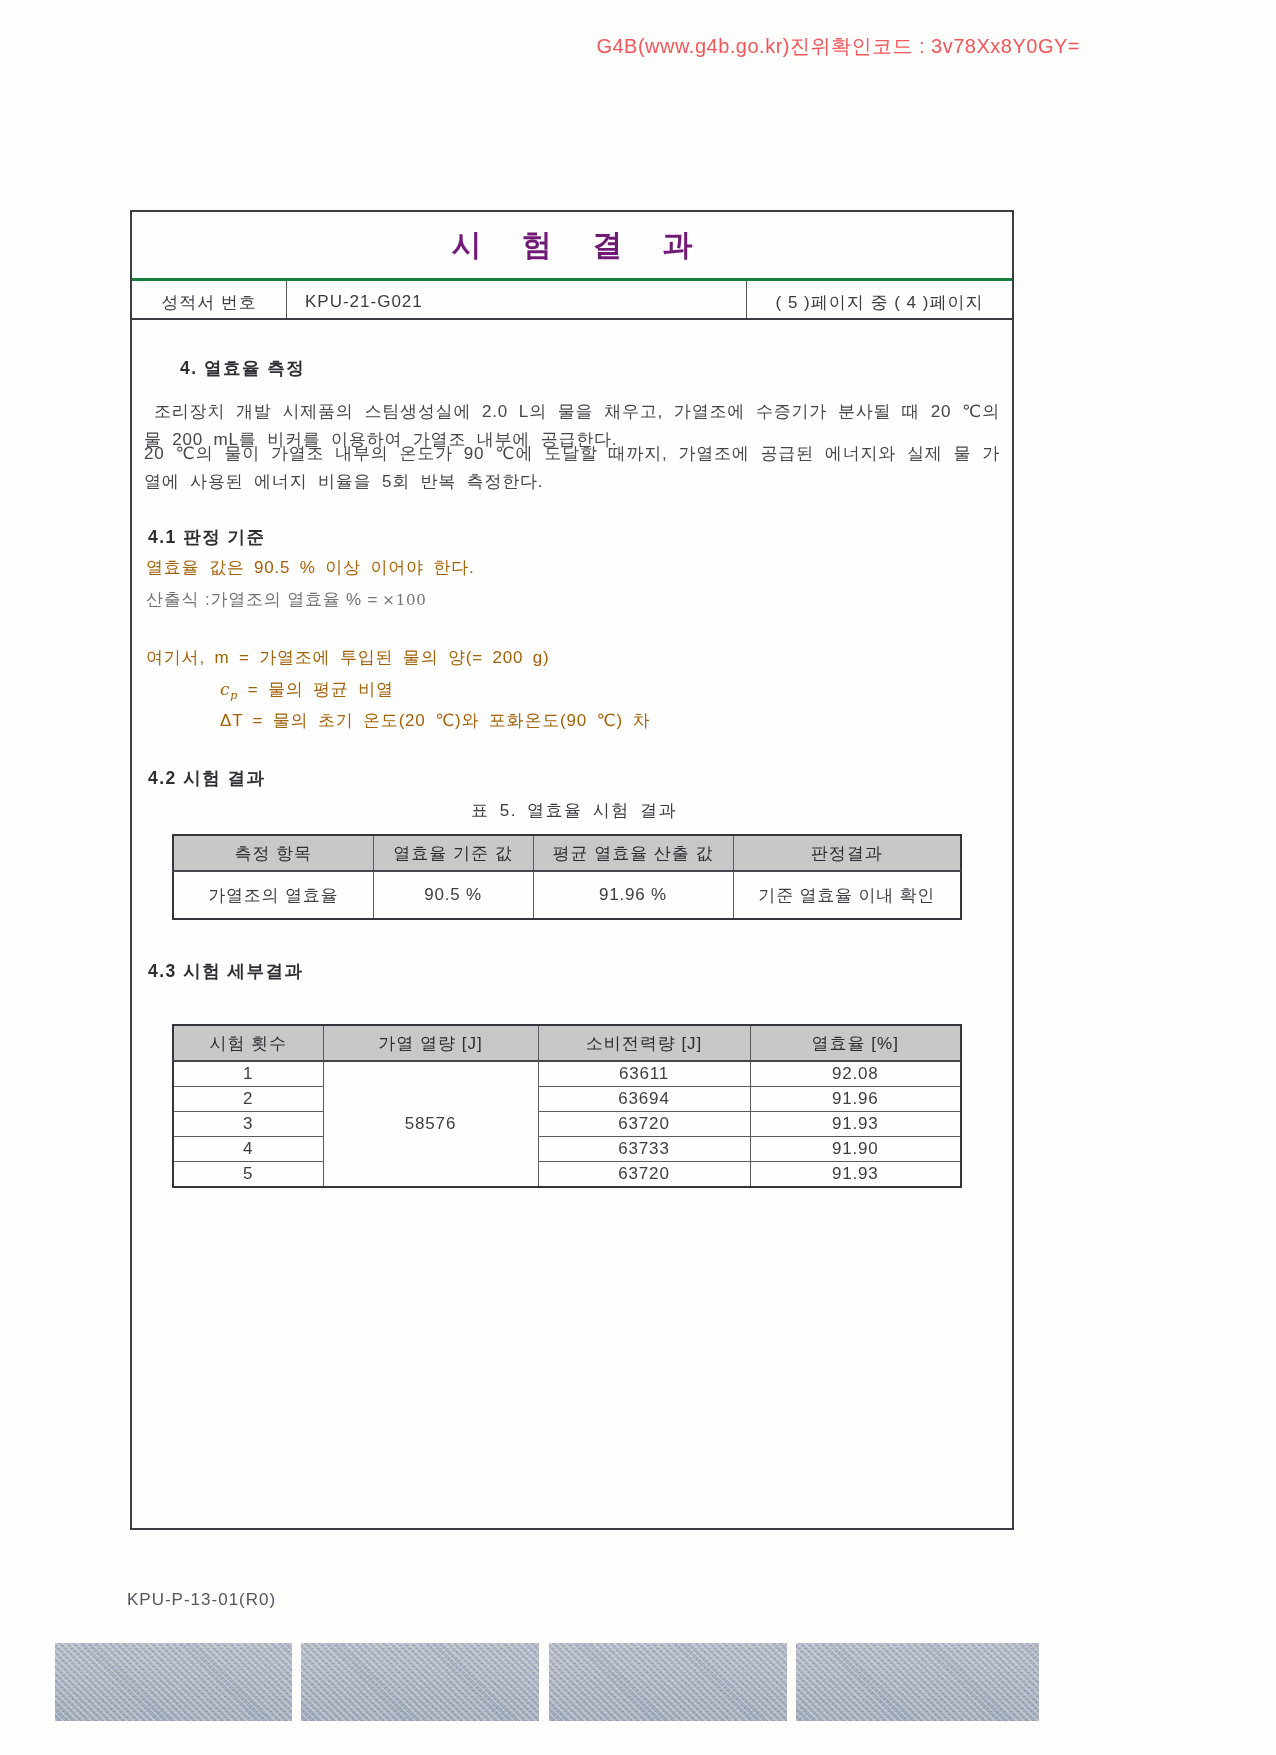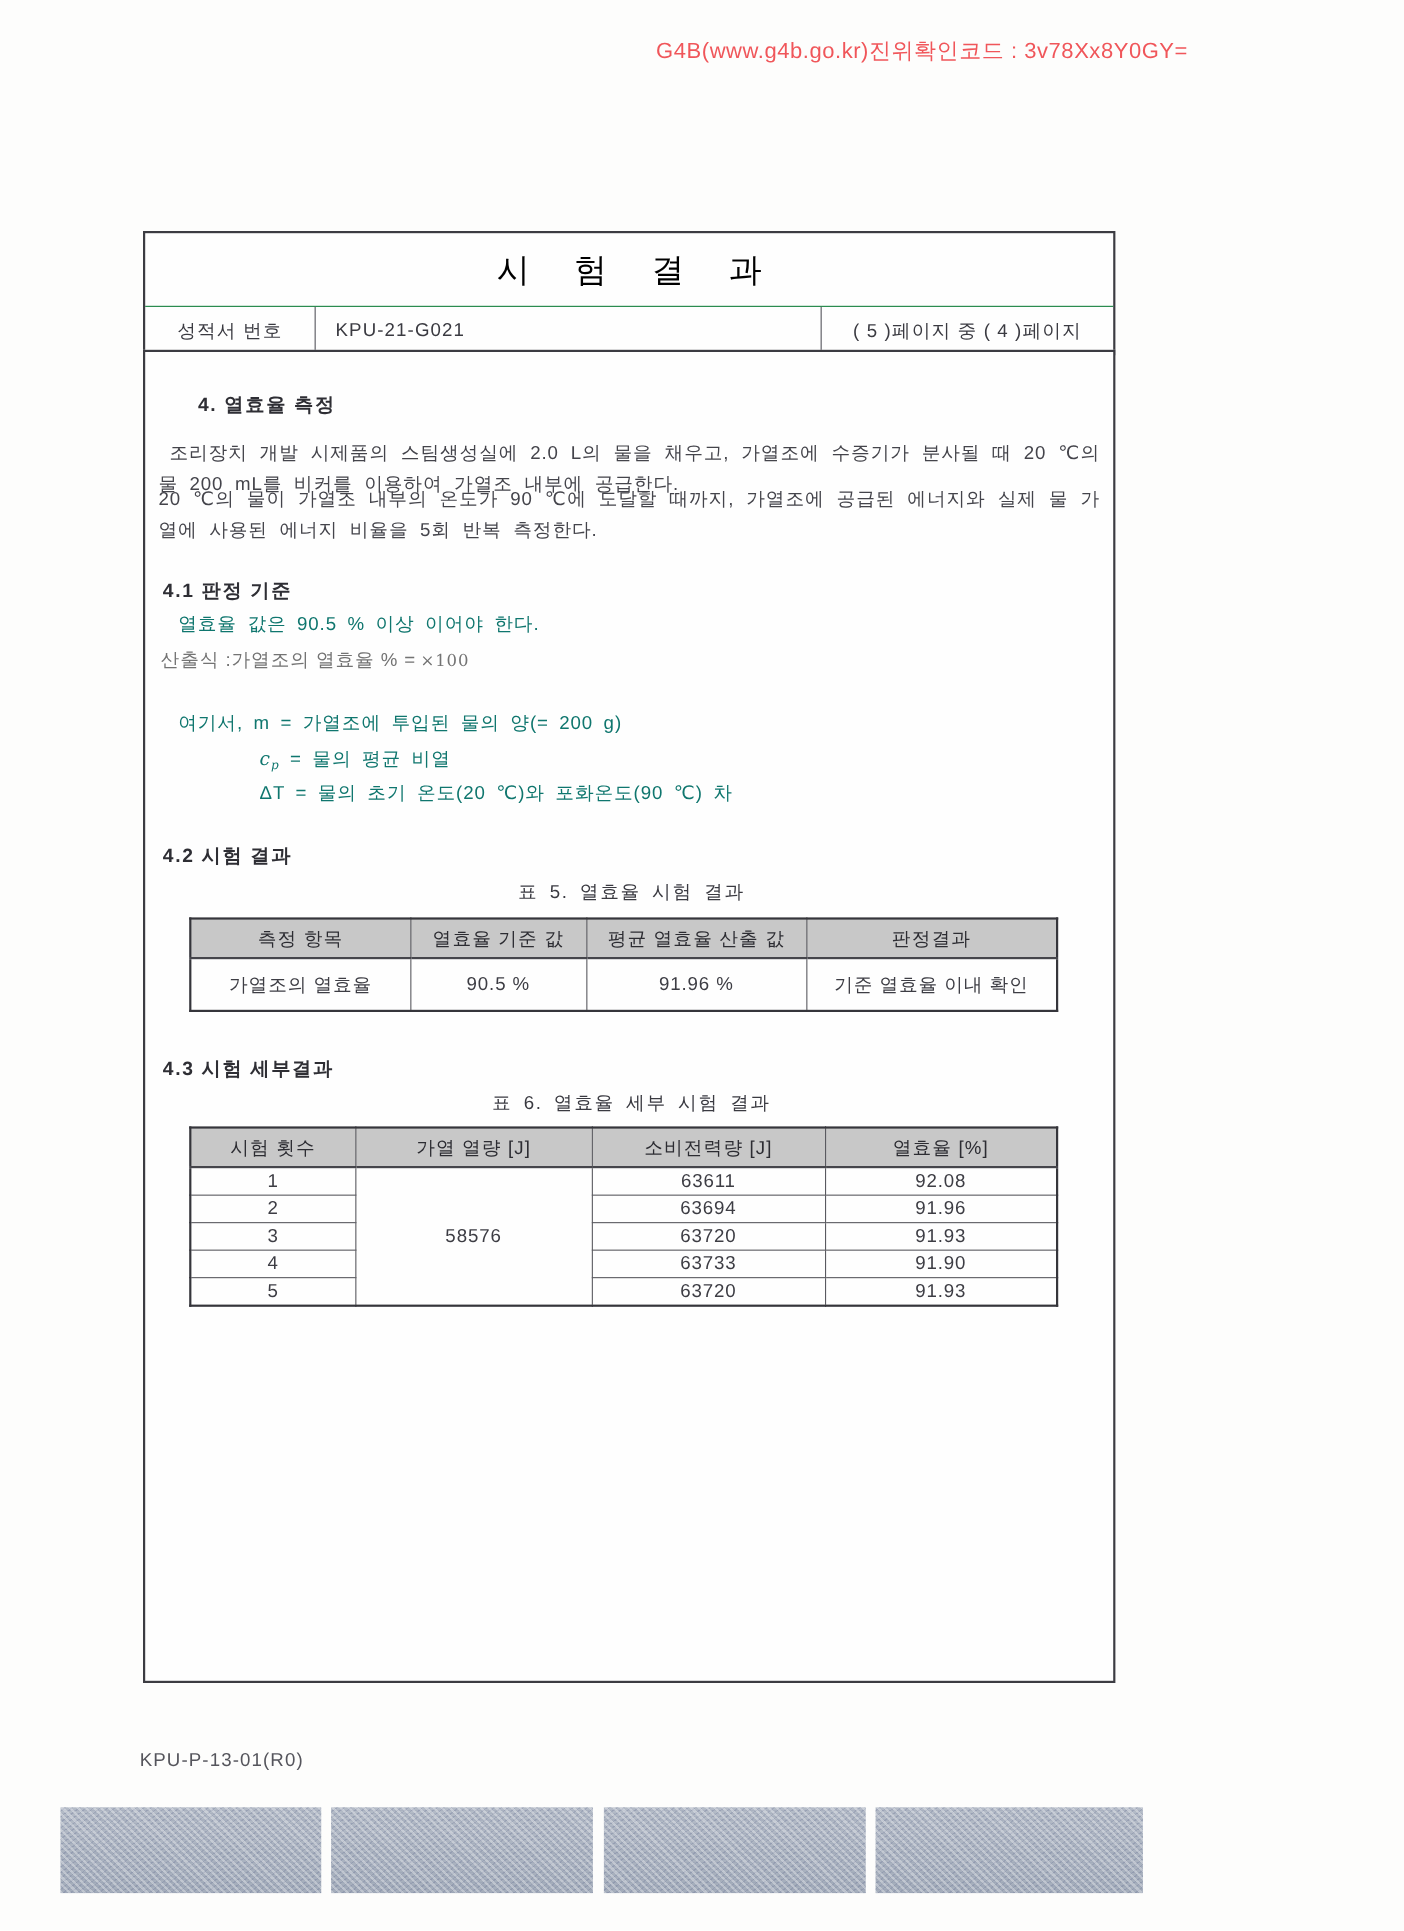--- a/index.html
+++ b/index.html
@@ -15,43 +15,43 @@
     font-size:20px; letter-spacing:0.5px; color:#f0565a;
     white-space:nowrap;
   }
   
   .title-block {
     position:absolute; left:130px; top:210px; width:884px;
     border:2px solid #3c3c42; box-sizing:border-box; background:#fefefe;
   }
   .title-row {
     height:66px; display:flex; align-items:center; justify-content:center;
-    font-size:30px; font-weight:400; letter-spacing:16px; color:#000000;
-    border-bottom:1px solid #15803d; padding-left:16px;
+    font-size:30px; font-weight:700; letter-spacing:16px; color:#701a75;
+    border-bottom:3px solid #15803d; padding-left:16px;
   }
   .meta-row { display:flex; height:42px; }
   .meta-cell {
     display:flex; align-items:center; box-sizing:border-box;
     font-size:17px; color:#3a3a41; letter-spacing:1px;
   }
   .meta-label { width:155px; justify-content:center; border-right:1px solid #55555c; }
   .meta-value { flex:1; padding-left:18px; border-right:1px solid #55555c; }
   .meta-page  { width:265px; justify-content:center; }
   
   .content-box {
     position:absolute; left:130px; top:318px; width:884px; height:1212px;
     border:2px solid #3c3c42; box-sizing:border-box; background:#fefefe;
   }
   .abs { position:absolute; }
   .heading { font-size:17.5px; font-weight:600; color:#2e2e34; letter-spacing:1.5px; white-space:nowrap; }
   .para {
     font-size:17px; line-height:28px; letter-spacing:0.8px; word-spacing:5px;
     text-align:justify; color:#44444b;
   }
-  .plain { font-size:17px; letter-spacing:0.8px; word-spacing:4px; color:#0f766e; white-space:nowrap;margin-left:16px; }
+  .plain { font-size:17px; letter-spacing:0.8px; word-spacing:4px; color:#a16207; white-space:nowrap; }
   
   .formula { display:inline-flex; align-items:center; font-size:17px; letter-spacing:0.8px; color:#737373; }
   .frac { display:inline-block; text-align:center; margin:0 8px; font-size:15px; }
   .frac .num { display:block; border-bottom:1px solid #4a4a50; padding:0 8px 3px; }
   .frac .den { display:block; padding-top:3px; }
   .math { font-family:"DejaVu Serif","Liberation Serif",serif; font-style:italic; }
   sub { font-size:11px; }
   .mult { font-family:"DejaVu Serif","Liberation Serif",serif; font-size:15px; margin-left:4px; }
   
   .caption { width:884px; text-align:center; font-size:17px; letter-spacing:1.5px; word-spacing:4px; color:#3a3a41; }
@@ -145,21 +145,20 @@
           <td>가열조의 열효율</td>
           <td>90.5 %</td>
           <td>91.96 %</td>
           <td>기준 열효율 이내 확인</td>
         </tr>
       </tbody>
     </table>
 
     <div class="abs heading" style="left:16px; top:639px;">4.3 시험 세부결과</div>
 
-    <div class="abs caption" style="left:0; top:671px;">표 6. 열효율 세부 시험 결과</div>
 
     <table class="rpt t6 abs" style="left:40px; top:704px; width:788px;">
       <colgroup>
           <col style="width:150px">
           <col style="width:215px">
           <col style="width:212px">
           <col style="width:211px">
         </colgroup>
       <thead>
         <tr>

